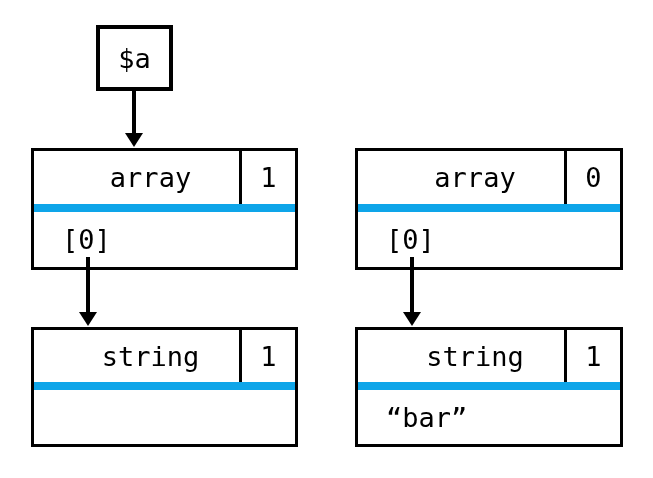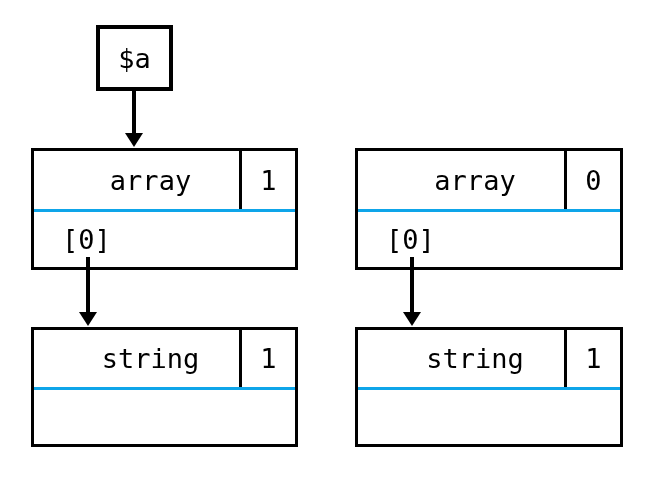--- a/index.html
+++ b/index.html
@@ -44,21 +44,21 @@
   }
   .zval-array-left  { left: 31px;  top: 148px; width: 267px; height: 122px; }
   .zval-array-right { left: 355px; top: 148px; width: 268px; height: 122px; }
   .zval-string-left  { left: 31px;  top: 327px; width: 267px; height: 120px; }
   .zval-string-right { left: 355px; top: 327px; width: 268px; height: 120px; }
 
   .zval-header {
     display: flex;
     height: 61px;
     flex: 0 0 61px;
-    border-bottom: 3px solid #0ea5e9;
+    border-bottom: 8px solid #0ea5e9;
     padding-left: 28px;
   }
   .zval-string-left .zval-header,
   .zval-string-right .zval-header {
     height: 60px;
     flex: 0 0 60px;
   }
   .zval-type {
     flex: 1;
     display: flex;
@@ -153,15 +153,16 @@
       <div class="zval-type">string</div>
       <div class="zval-refcount">1</div>
     </div>
   </div>
 
   <div class="zval zval-string-right">
     <div class="zval-header">
       <div class="zval-type">string</div>
       <div class="zval-refcount">1</div>
     </div>
+    <div class="zval-body">“bar”</div>
   </div>
 
 </div>
 
 </body></html>

